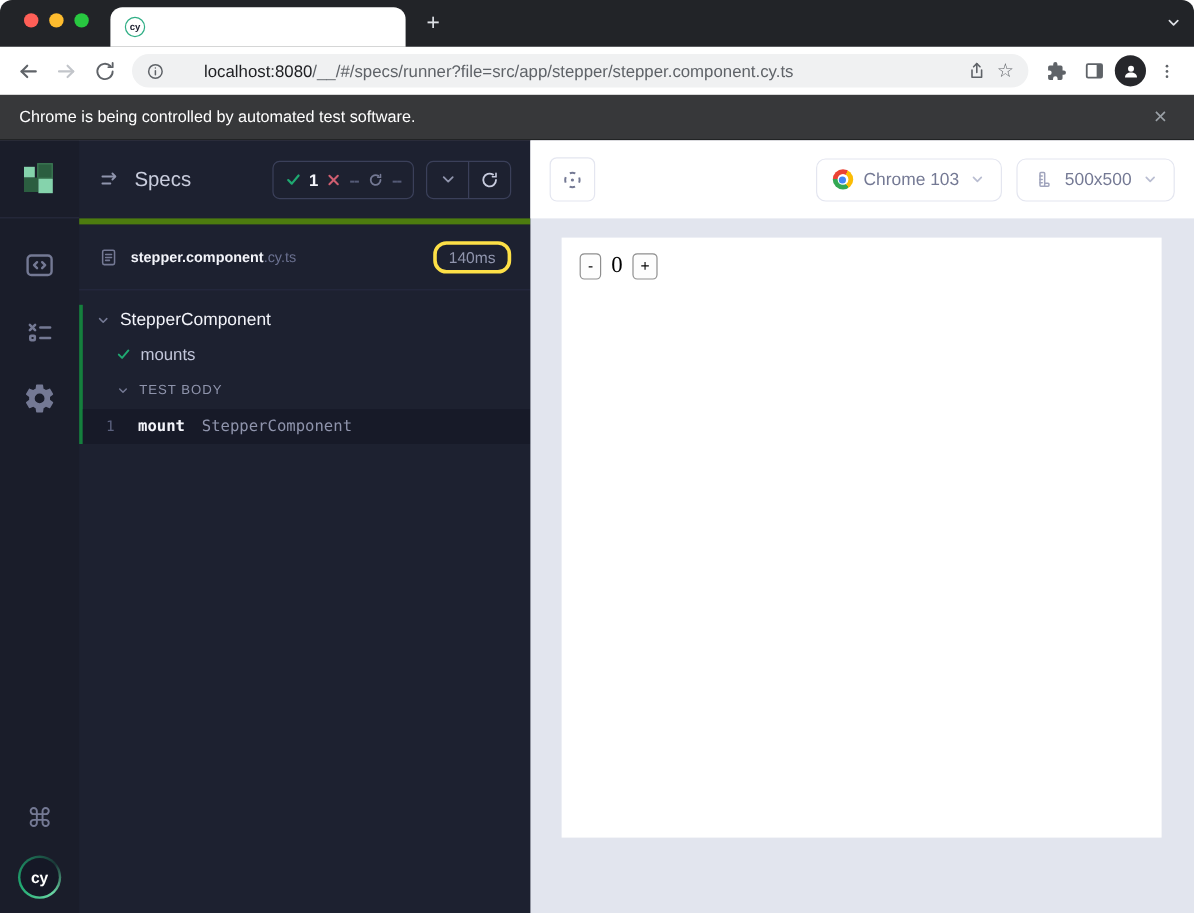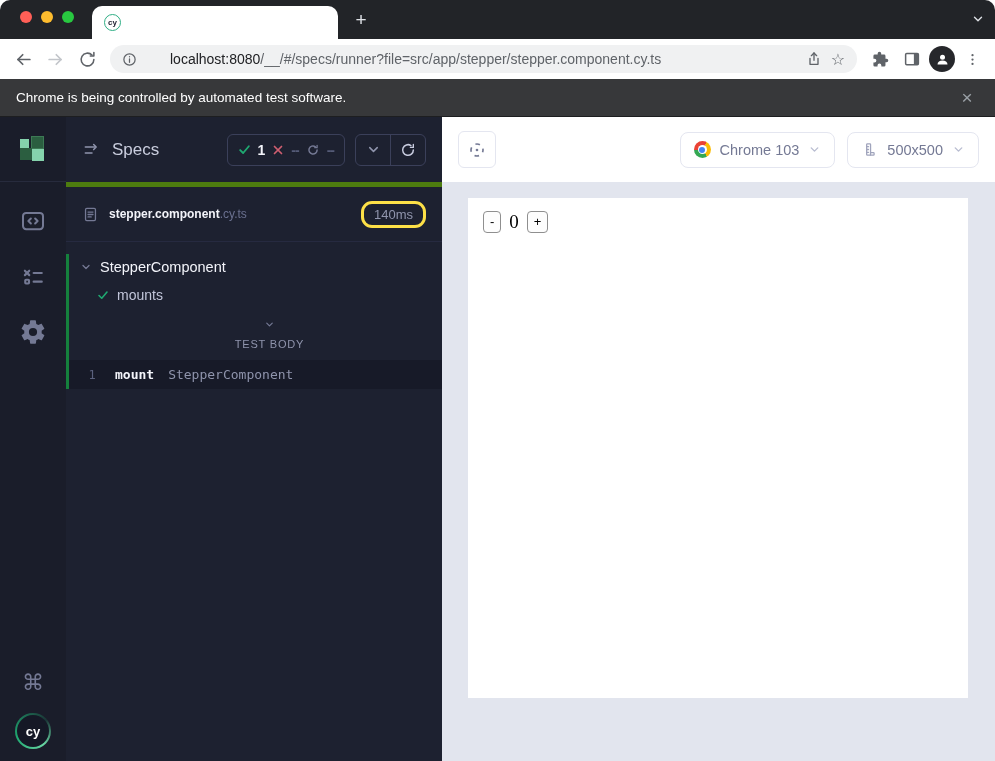--- a/index.html
+++ b/index.html
@@ -74,21 +74,21 @@
   .dur-badge { margin-left:auto; border:3px solid #fde047; border-radius:11px; padding:3px 10px;
                font-size:13px; color:#9095ad; }
 
   .tree { flex:1; padding-top:12px; }
   .suite-block { border-left:3px solid #15803d; }
   .trow { display:flex; align-items:center; gap:8px; }
   .suite-row { padding:5px 0 5px 11px; }
   .suite-label { font-size:14.5px; color:#f3f4fa; }
   .test-row { padding:7px 0 7px 28px; }
   .test-label { font-size:14px; color:#c2c6da; }
-  .section-row { padding:9px 0 5px 28px;flex-direction:column; }
+  .section-row { padding:9px 0 5px 28px; }
   .section-label { font-size:11px; color:#8f94ac; letter-spacing:.8px; }
   .cmd-row { margin-top:5px; background:#171a28; padding:7px 0; display:flex; align-items:baseline;
              font-family:"DejaVu Sans Mono", monospace; font-size:13px; }
   .cmd-num { width:46px; text-align:center; color:#5b617e; font-size:12px; flex-shrink:0; }
   .cmd-method { color:#f3f4fa; font-weight:bold; margin-right:14px; }
   .cmd-msg { color:#8f94ac; }
 
   .main { flex:1; display:flex; flex-direction:column; background:#e2e5ee; min-width:0; }
   .main-header { height:65px; background:#fff; display:flex; align-items:center; padding:0 16px; gap:12px; }
   .tool-btn { width:38px; height:37px; border:1px solid #e4e6f0; border-radius:6px; background:#fff;

